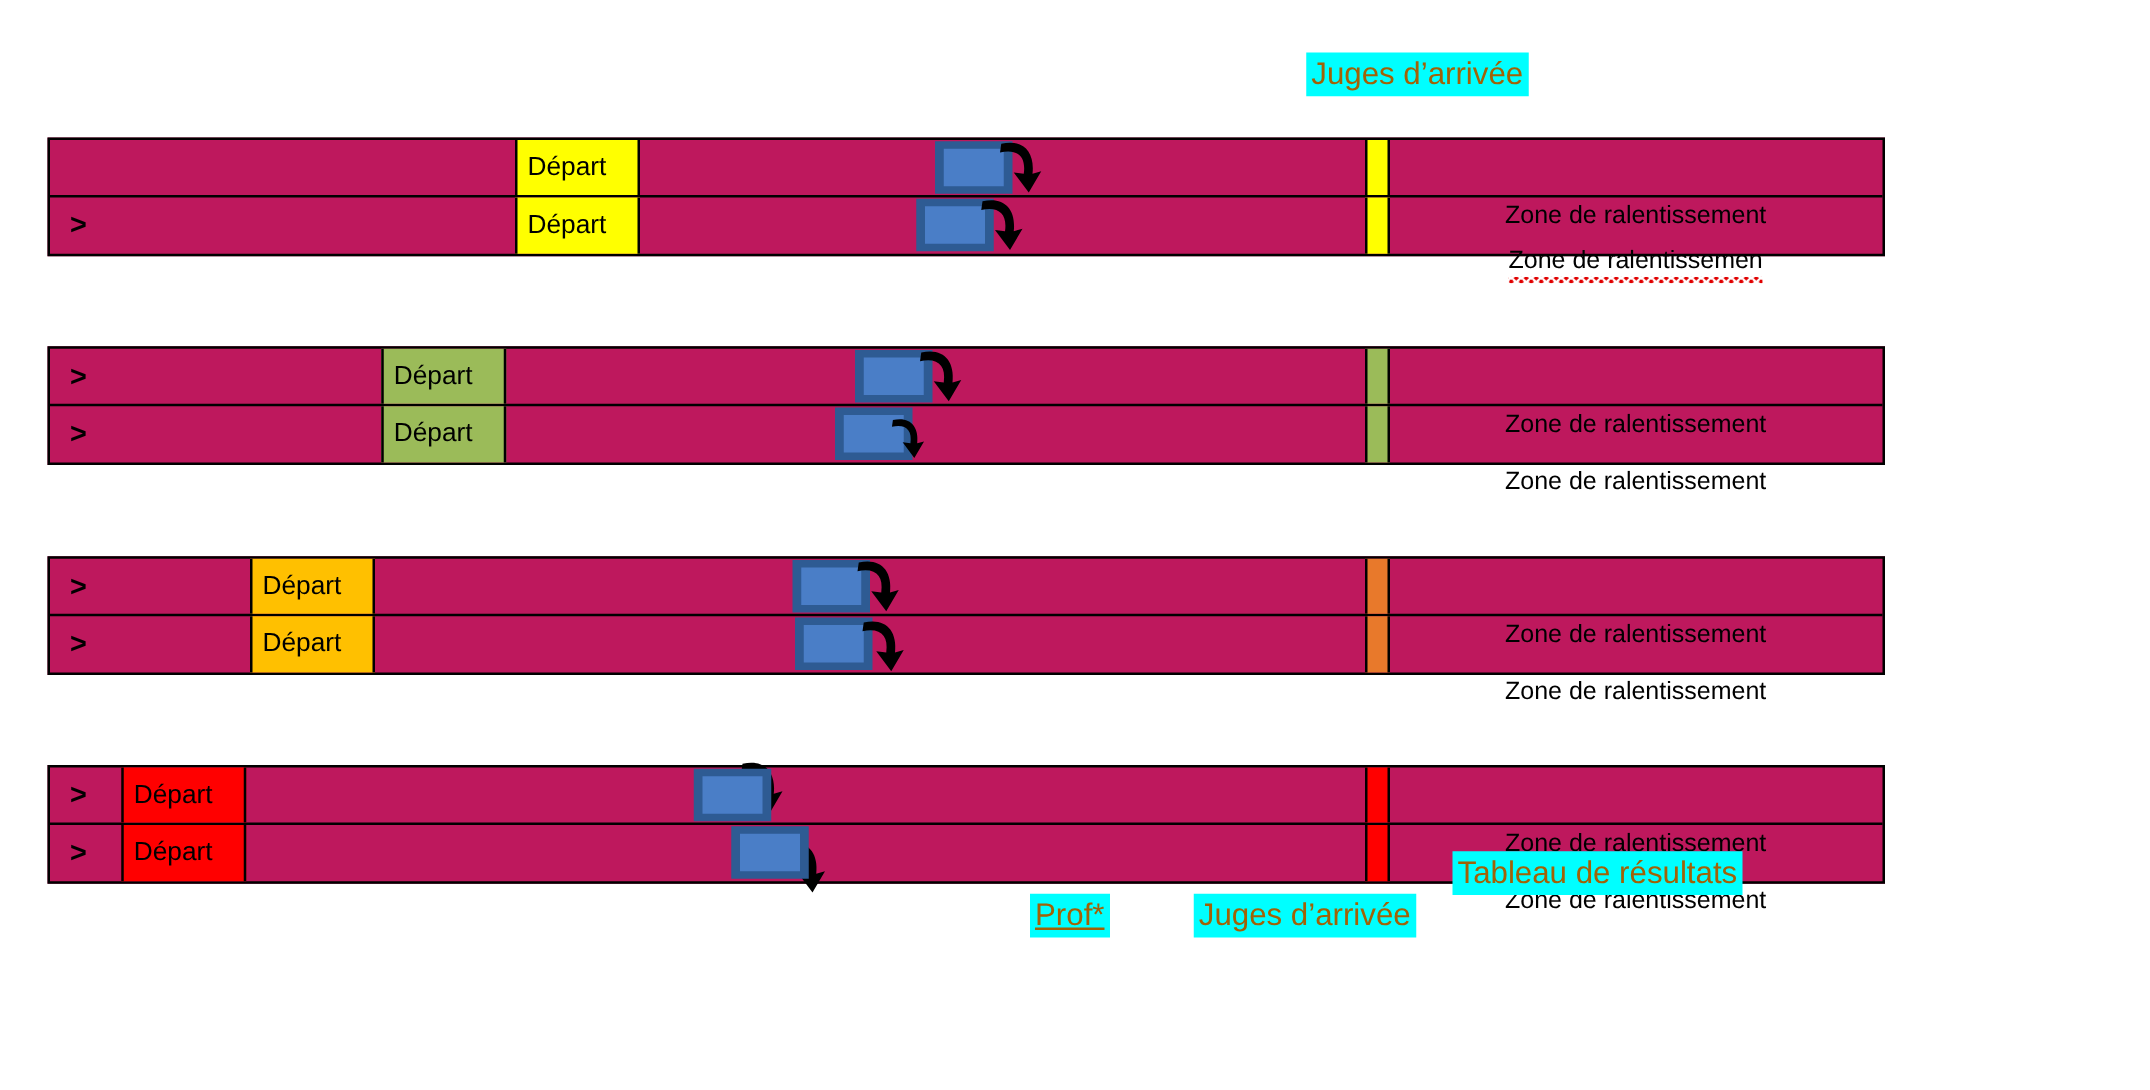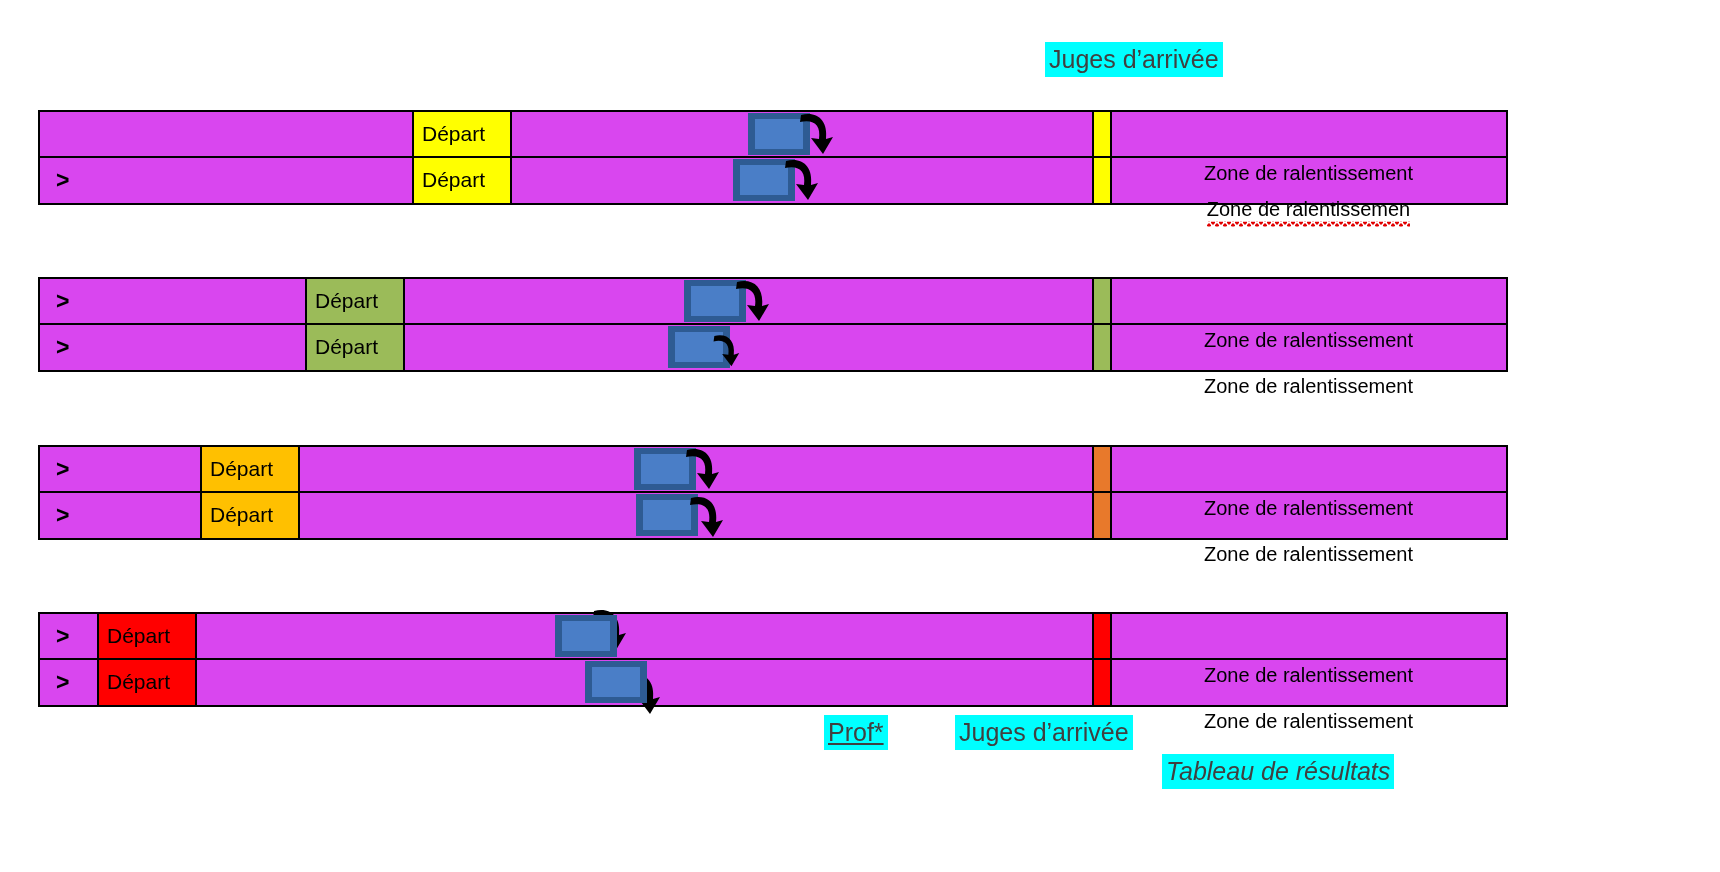--- a/index.html
+++ b/index.html
@@ -10,34 +10,34 @@
     font-family:"Liberation Sans", sans-serif;
     overflow:hidden;
     position:relative;
   }
   .stage{position:absolute;left:0;top:0;width:1720px;height:872px;}
 
   
   .hl{
     position:absolute;
     background:#00FFFF;
-    color:#404040;
+    color:#a16207;
     font-size:25px;
     line-height:35px;
     padding:0 4px;
     white-space:nowrap;
     letter-spacing:0px;
   }
 
   
   .block{
     position:absolute;
     border:2.5px solid #000000;
     box-sizing:border-box;
-    background:#d946ef;
+    background:#be185d;
   }
   .row{
     position:relative;
     box-sizing:border-box;
     height:50%;
     width:100%;
   }
   .row.top{border-bottom:2.5px solid #000000;}
 
   
@@ -284,15 +284,15 @@
       <div class="zone" style="left:1072px;width:393px;">
         <span>Zone de ralentissement</span>
       </div>
     </div>
   </div>
 
   <div class="hl" style="left:824px;top:715px;text-decoration:underline;">Prof*</div>
 
   <div class="hl" style="left:955px;top:715px;">Juges d’arrivée</div>
 
-  <div class="hl" style="left:1162px;top:754px;font-style:italic;">Tableau de résultats</div>
+  <div class="hl" style="left:1162px;top:681px;">Tableau de résultats</div>
 
 </div>
 
 </body></html>

